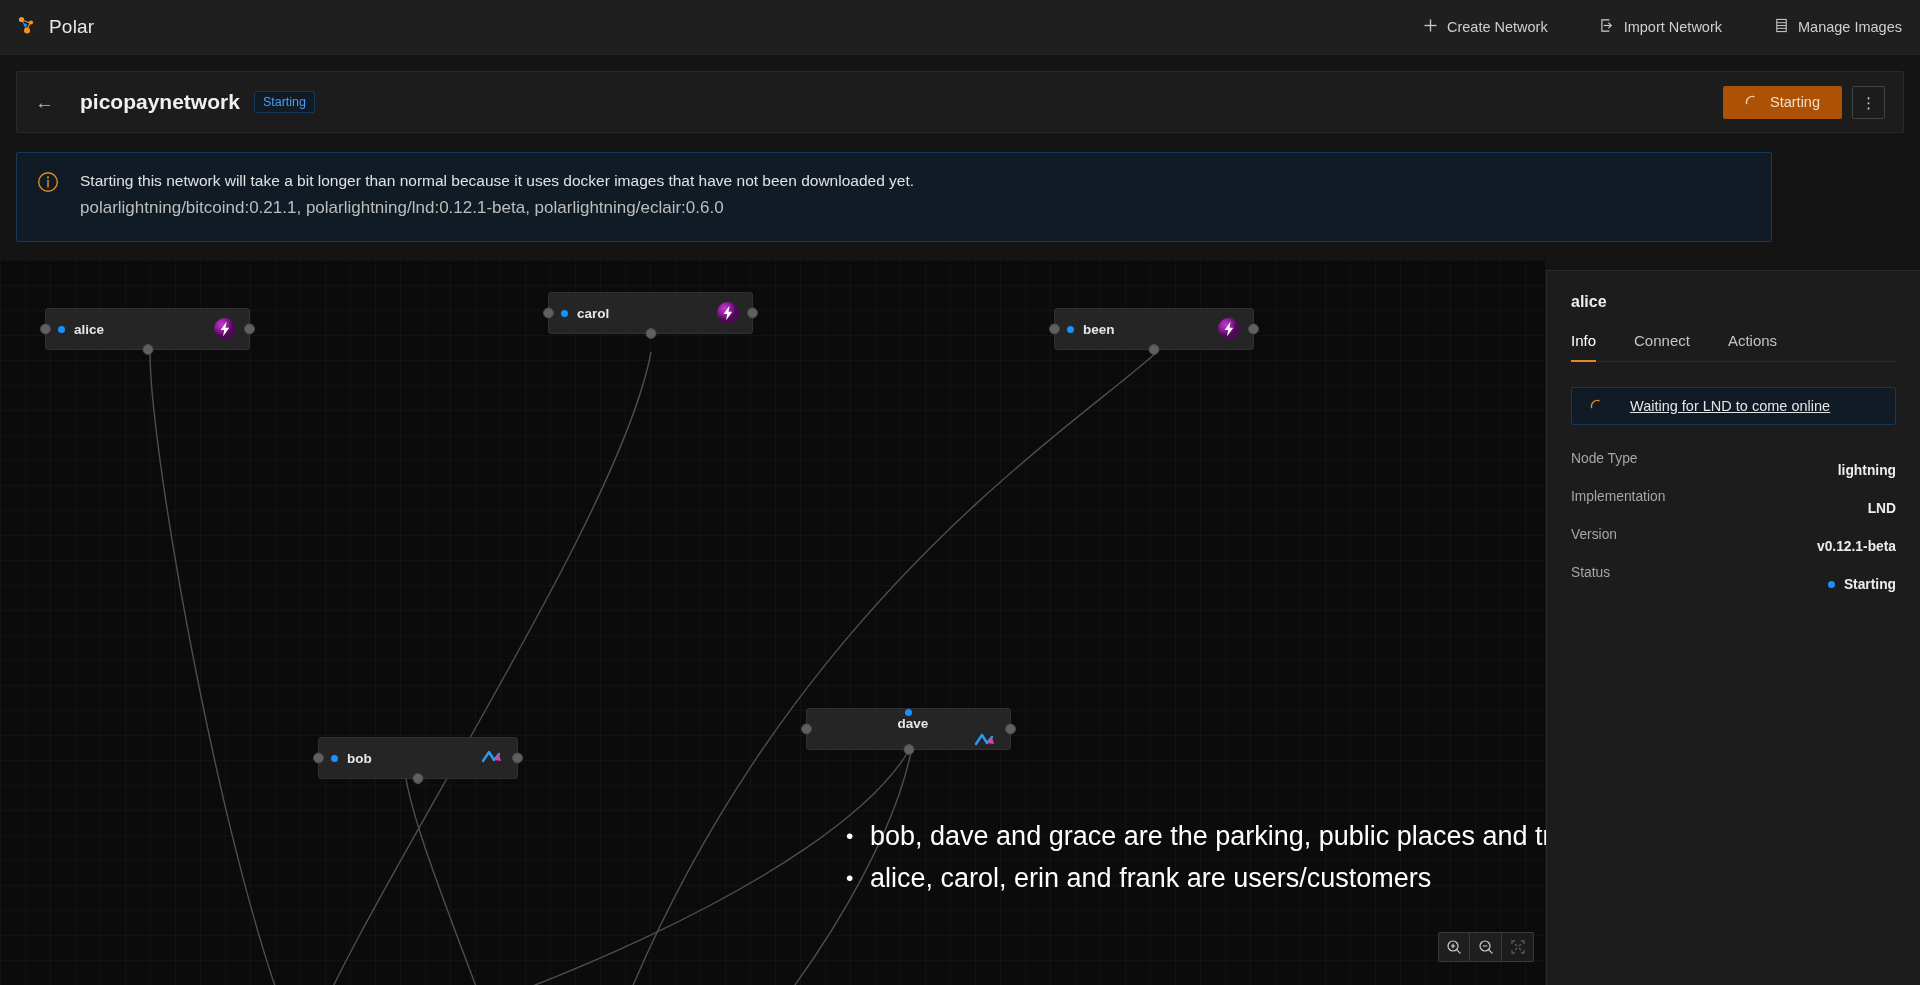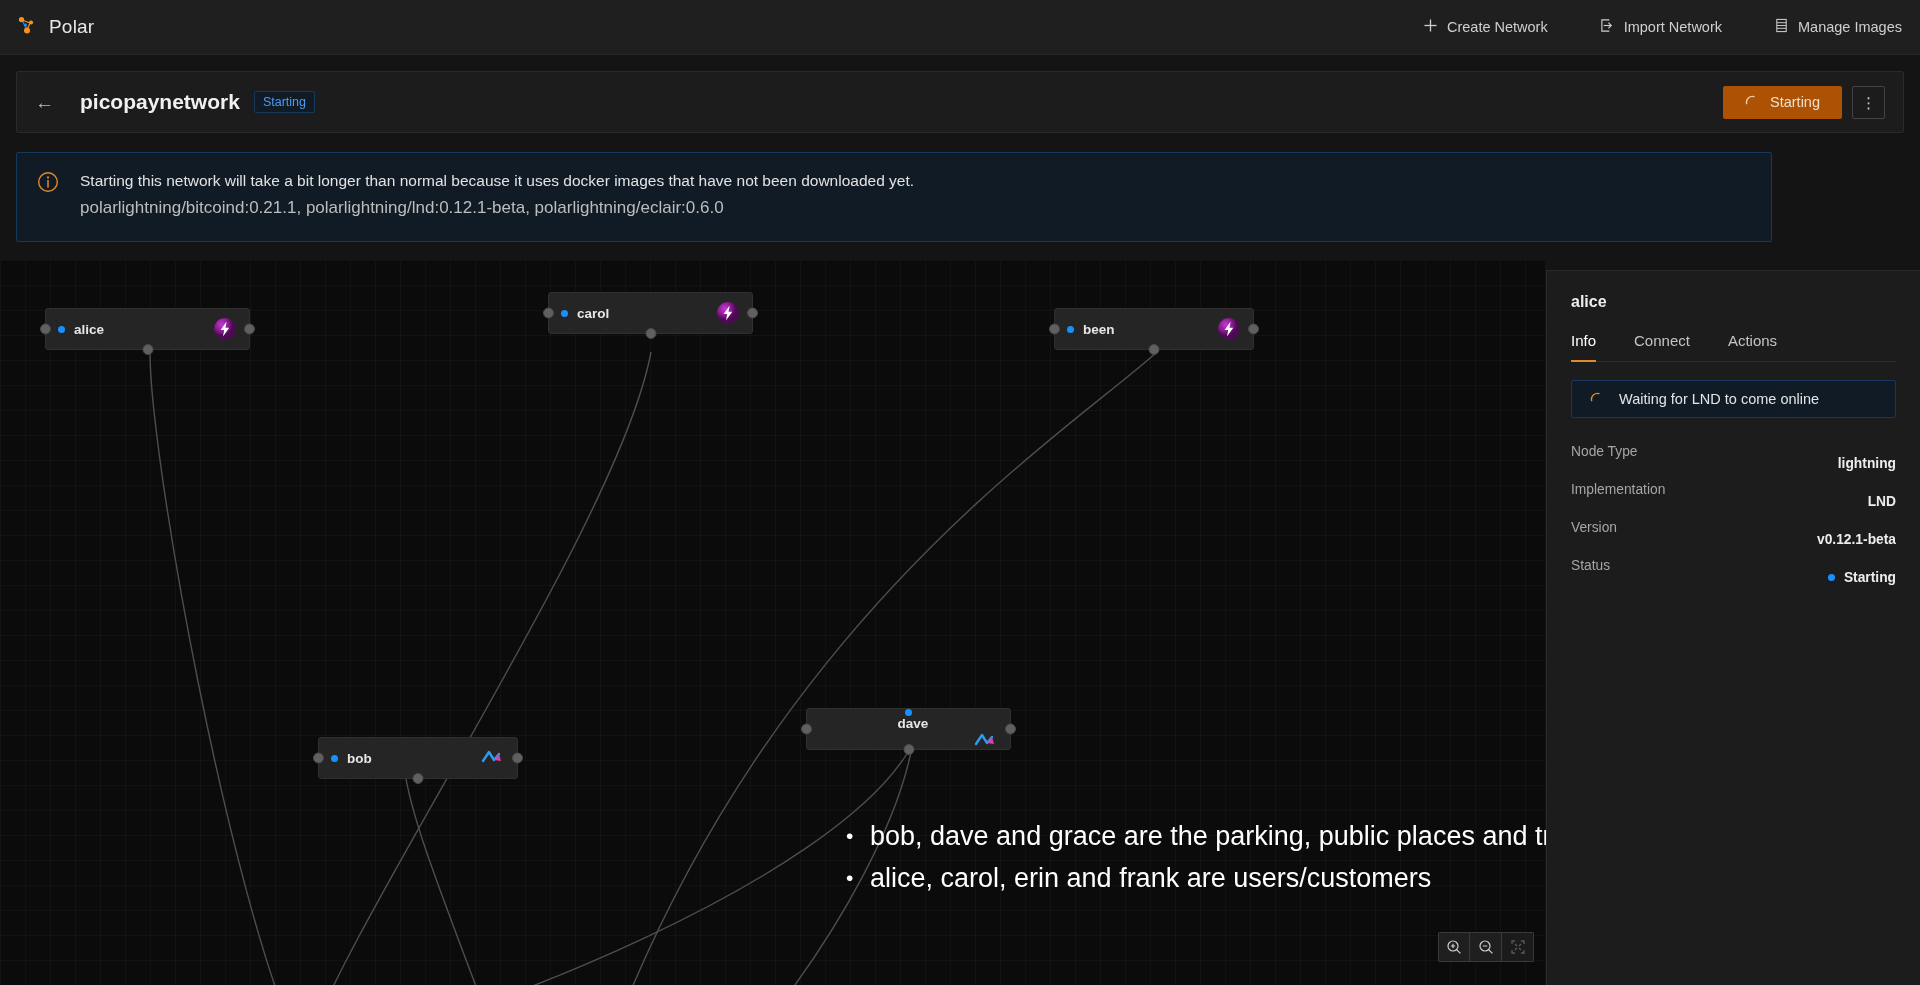--- a/index.html
+++ b/index.html
@@ -130,23 +130,23 @@
     padding: 22px 24px 0 24px;
   }
   .sb-title { font-size: 16px; font-weight: bold; color: #ededed; }
   .sb-tabs { display: flex; gap: 38px; margin-top: 21px; border-bottom: 1px solid #2b2b2b; }
   .sb-tab {
     font-size: 15px; color: #c4c4c4; padding-bottom: 11px; cursor: pointer;
     border-bottom: 2px solid transparent; margin-bottom: -1px;
   }
   .sb-tab.active { color: #ffffff; border-bottom-color: #e08a27; }
   .sb-waiting {
-    margin-top: 18px; background: #111b26; border: 1px solid #14395c; border-radius: 2px;
-    height: 38px; display: flex; align-items: center; padding: 0 18px; gap: 15px;
-    font-size: 14.5px; color: #e4e4e4;
+    margin-top: 25px; background: #111b26; border: 1px solid #14395c; border-radius: 2px;
+    height: 38px; display: flex; align-items: center; padding: 0 18px; gap: 26px;
+    font-size: 14.5px; color: #e4e4e4; text-decoration: underline;
   }
   .sb-rows { margin-top: 26px; }
   .sb-row { display: flex; justify-content: space-between; height: 38px; }
   .sb-key { font-size: 13.8px; color: #a6a6a6; }
   .sb-val { font-size: 13.8px; font-weight: bold; color: #ededed; display: flex; align-items: center; gap: 9px; }
   .sb-val .dot { width: 7px; height: 7px; border-radius: 50%; background: #1890ff; }
 </style>
 </head>
 <body>
 

